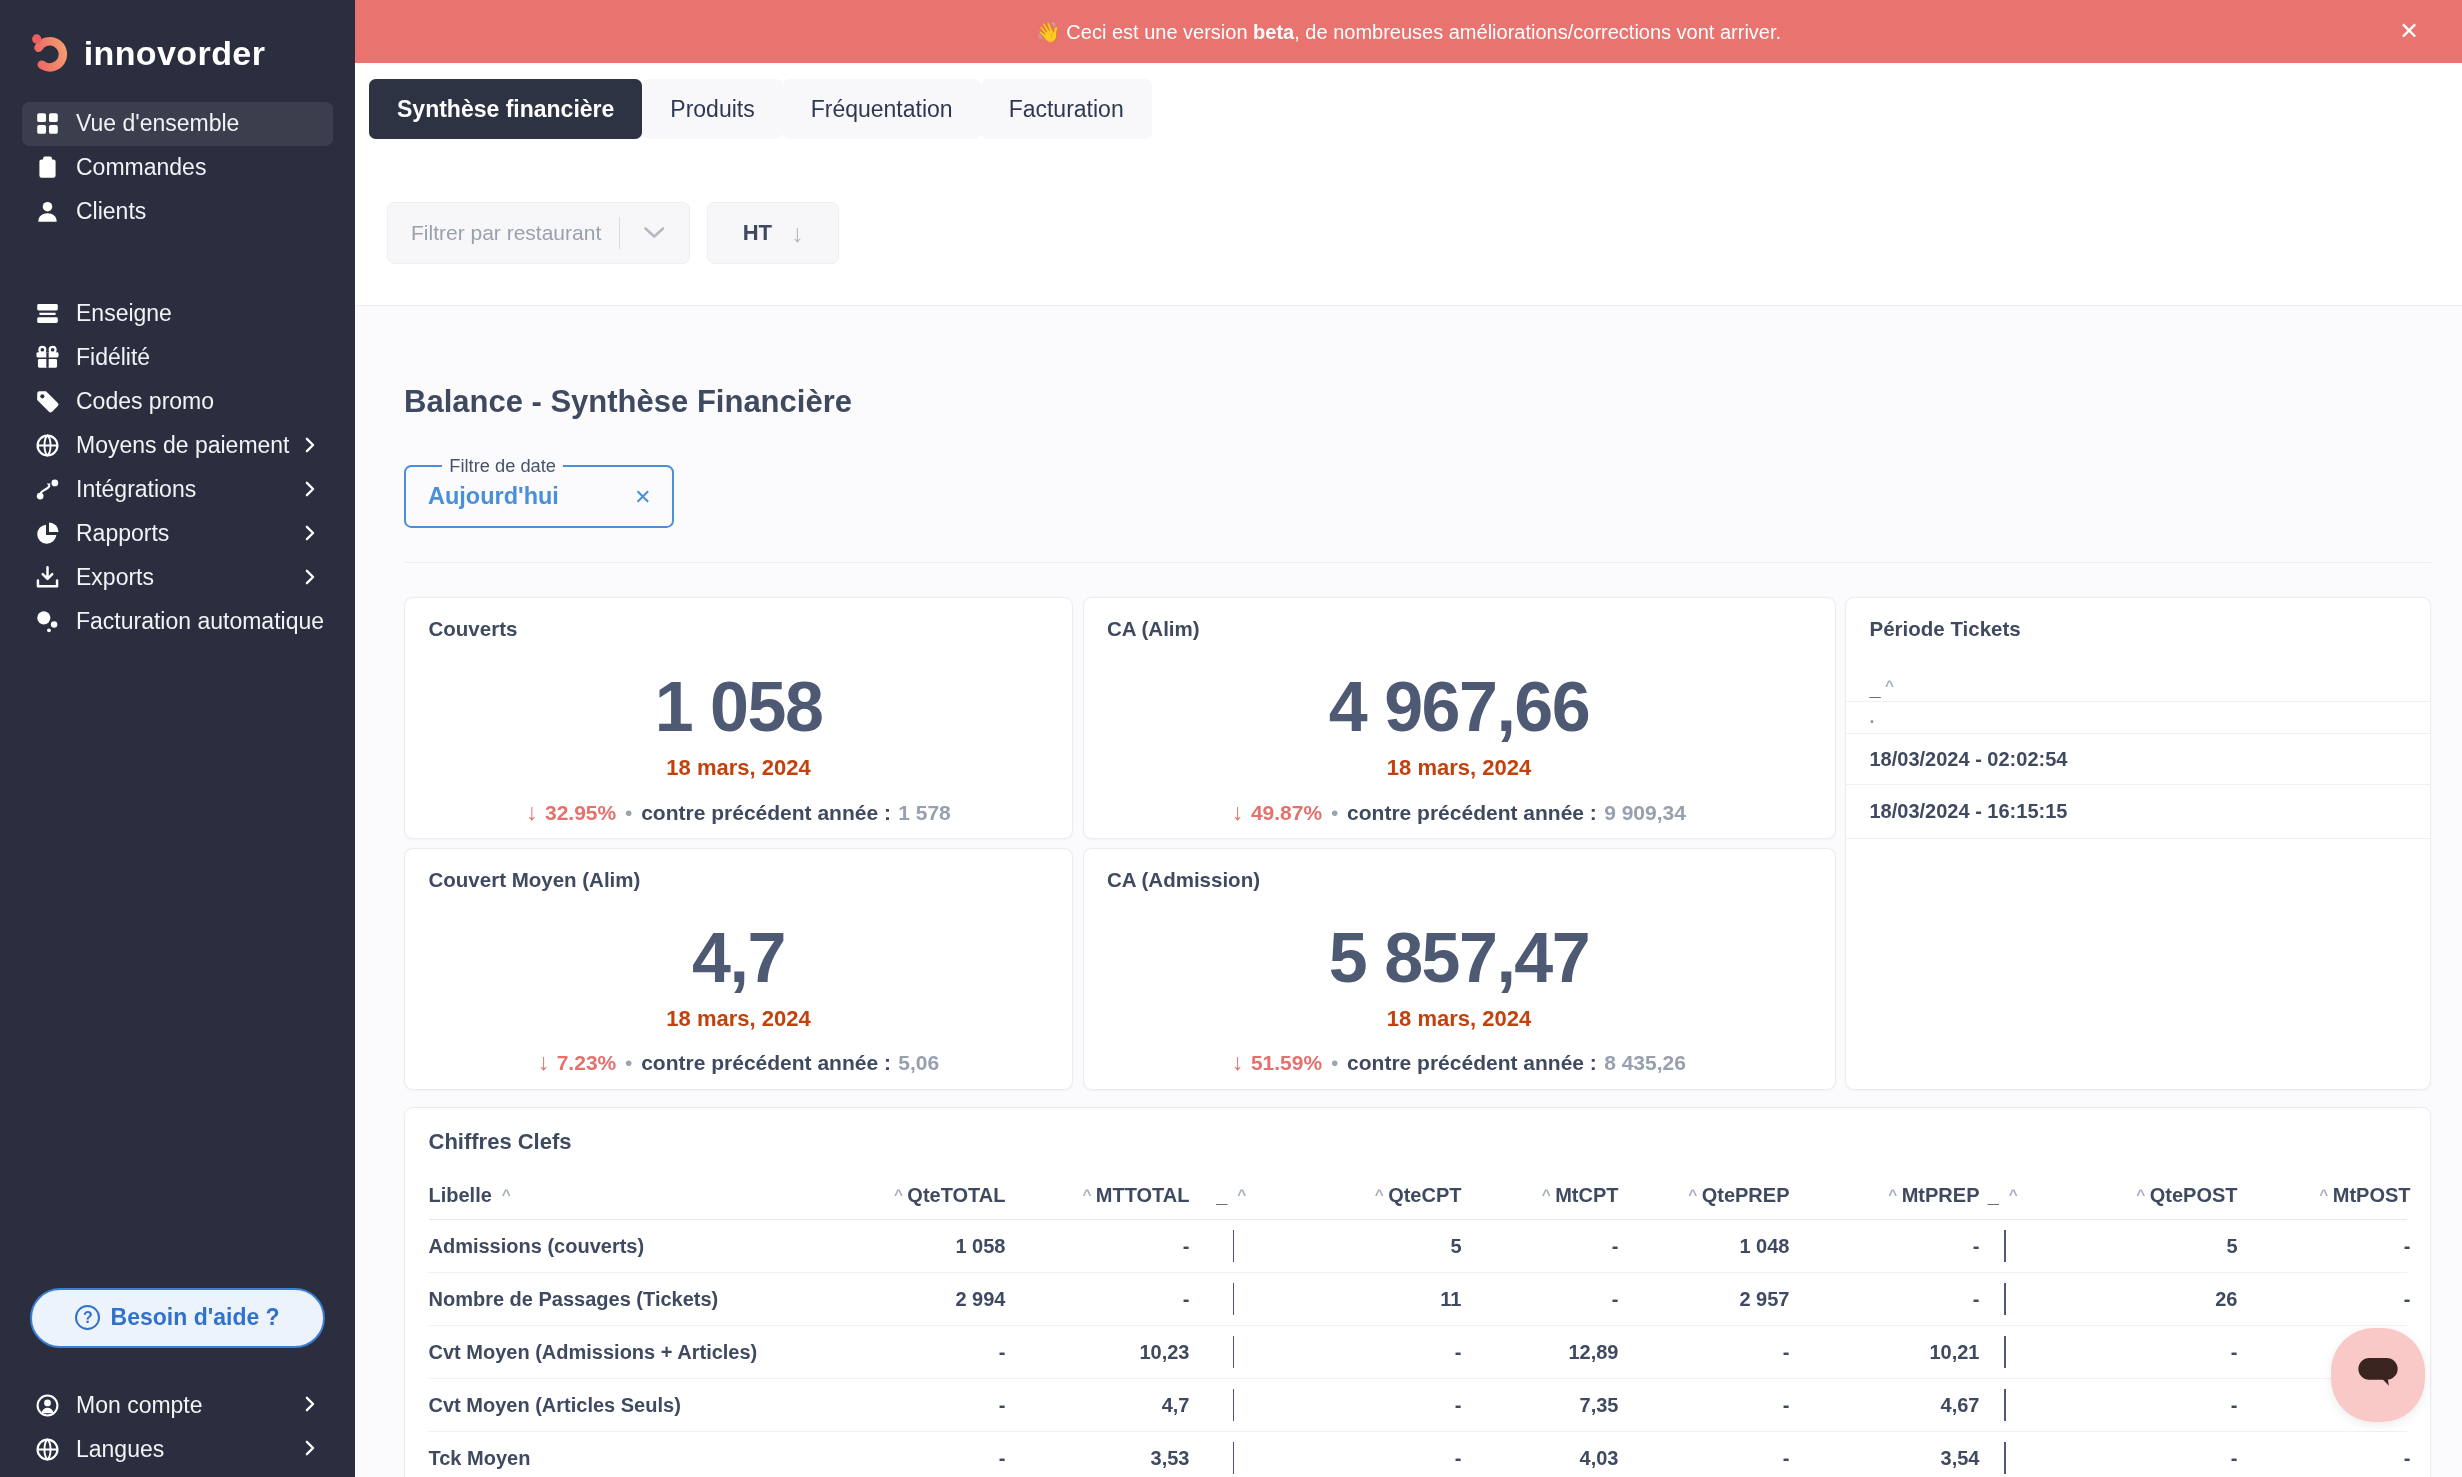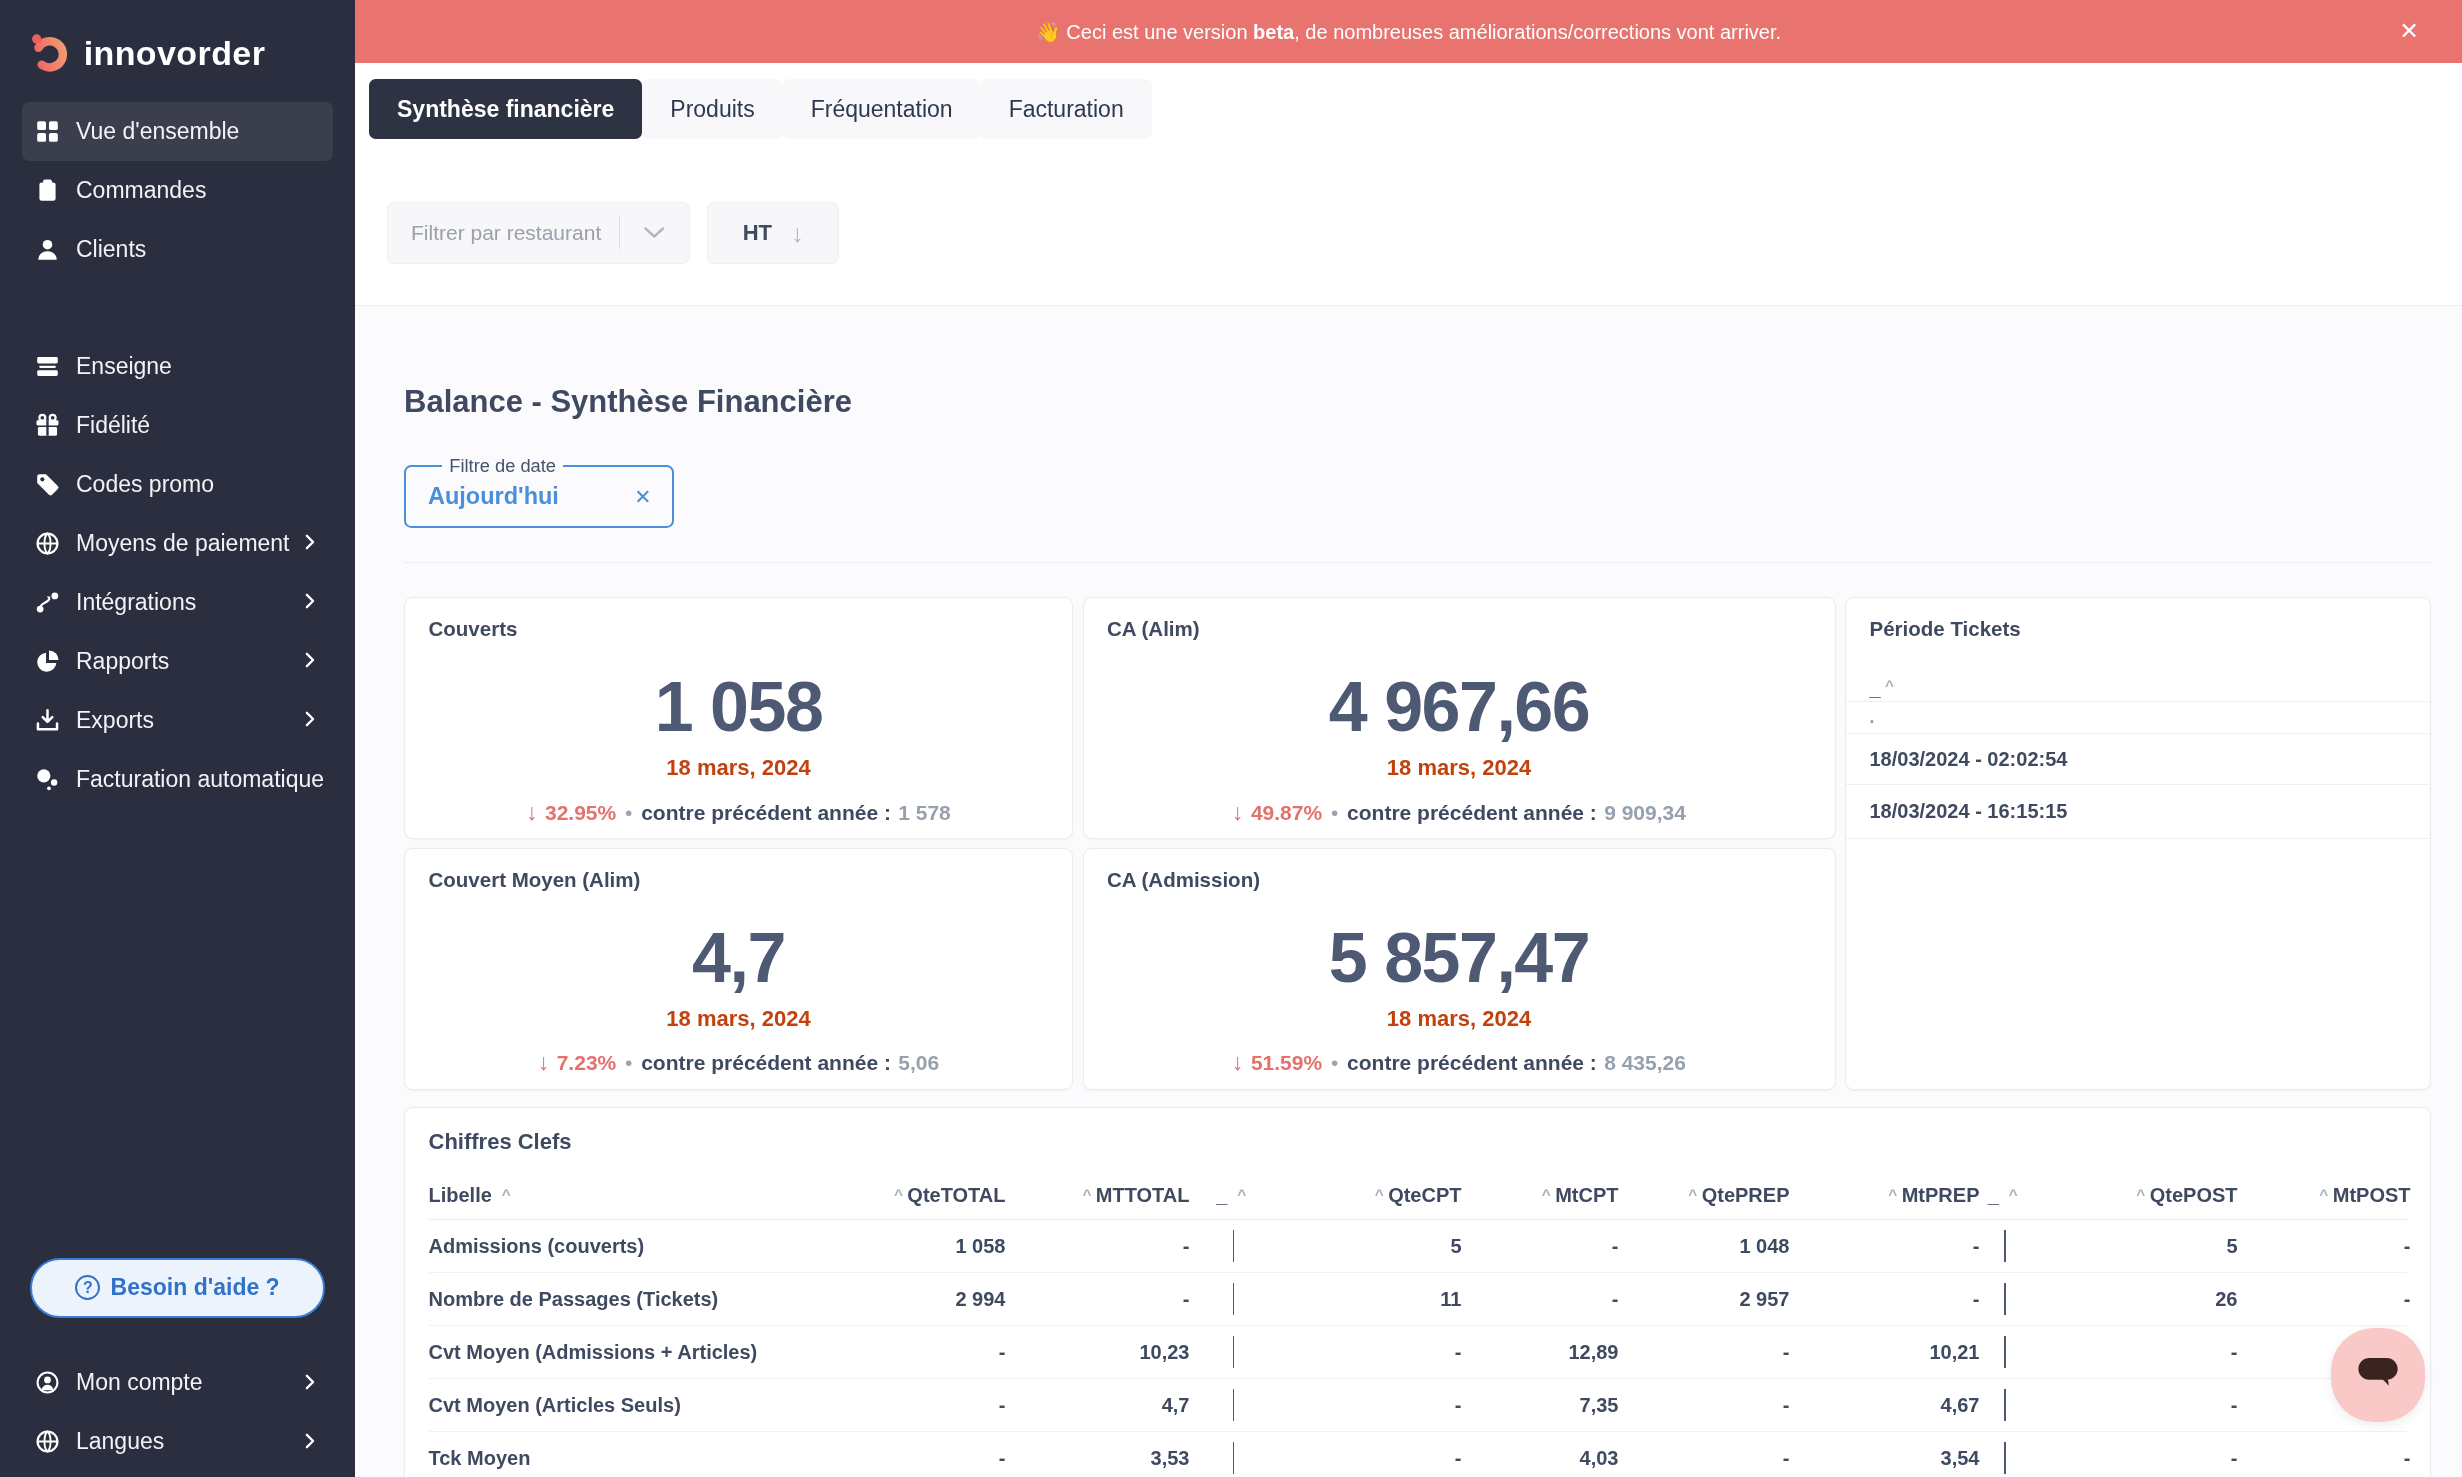--- a/index.html
+++ b/index.html
@@ -7,21 +7,21 @@
     font-family:"Liberation Sans", sans-serif; background:#fbfbfd; }
   .app { display:flex; width:100%; height:100%; }
 
   
   .sidebar { width:355px; height:100%; background:#2a2e3e; color:#eef0f4;
     display:flex; flex-direction:column; flex-shrink:0; }
   .logo-row { display:flex; align-items:center; gap:14.7px; padding:25px 0 0 29px; height:81px; }
   .logo-text { font-size:34px; font-weight:700; color:#fff; letter-spacing:0.4px; }
   .nav-group { margin-top:20.5px; }
   .nav-group.second { margin-top:58px; }
-  .nav-item { position:relative; display:flex; align-items:center; height:59px;
+  .nav-item { position:relative; display:flex; align-items:center; height:44px;
     margin:0 22px; padding-left:13px; border-radius:7.3px; cursor:pointer; }
   .nav-item .ico { width:25px; height:25px; margin-right:16px; display:flex;
     align-items:center; justify-content:center; flex-shrink:0; }
   .nav-item .lbl { font-size:23px; font-weight:500; color:#f2f3f6; white-space:nowrap; }
   .nav-item.active { background:rgba(255,255,255,.08); }
   .nav-item .chev { position:absolute; right:17.6px; top:50%; transform:translateY(-50%); }
   .spacer { flex:1; }
   .help-btn { margin:0 30px 14.7px; height:60px; border-radius:31px; background:#edf3fc;
     border:2.2px solid #3b7fd4; color:#2f72cc; display:flex; align-items:center;
     justify-content:center; gap:10.3px; font-size:23px; font-weight:700; cursor:pointer; }

